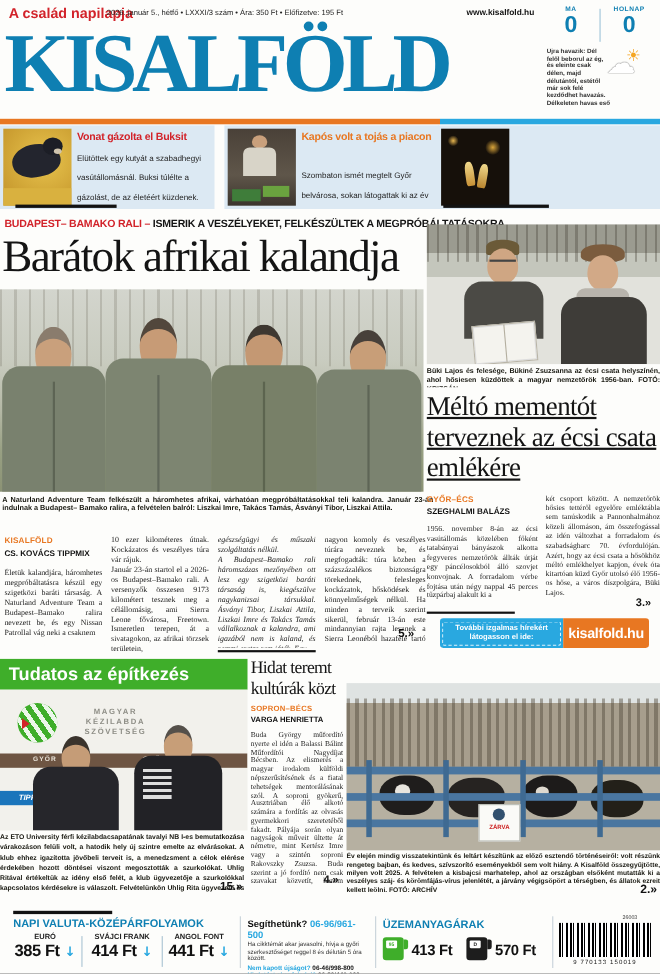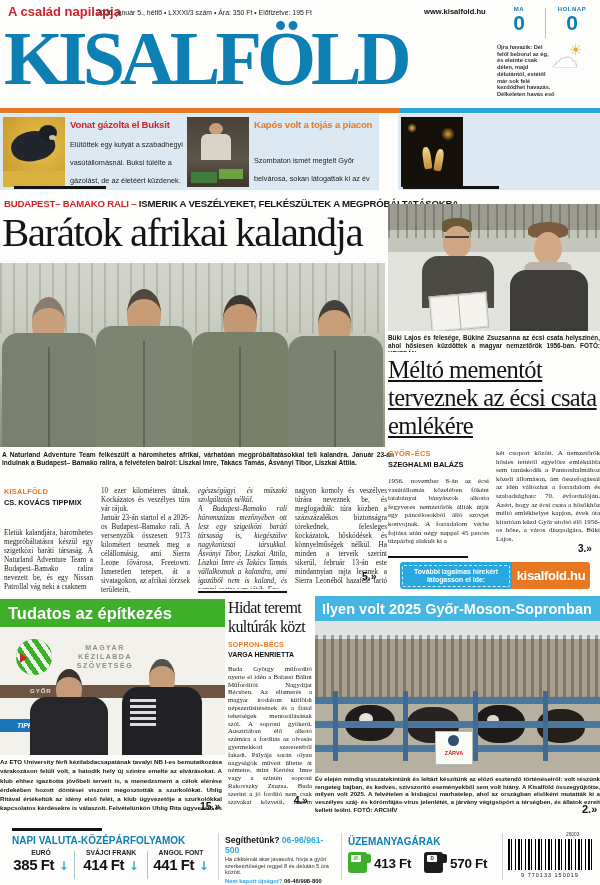--- a/index.html
+++ b/index.html
@@ -73,21 +73,21 @@
     </div>
     <div class="abs" style="left:70px;top:6px;width:120px;">
       <div class="tz-title" style="color: rgb(210, 35, 42);">Vonat gázolta el Buksit</div>
       <div style="margin-top:2px;">
         <span class="tz-body">Elütöttek egy kutyát a szabadhegyi vasútállomásnál. Buksi túlélte a gázolást, de az életéért küzdenek.</span>
         
       </div>
     </div>
   </div>
 
-  <div class="abs teaser" style="left:184px;top:114px;width:195px;height:76px;">
+  <div class="abs teaser" style="left:204px;top:114px;width:195px;height:76px;">
     <div class="abs photo" style="left:3px;top:3px;width:62px;height:70px;background:linear-gradient(180deg,#4a4138,#5f564a 60%,#3c352d);">
       <div class="abs" style="left:22px;top:6px;width:14px;height:12px;background:#c9a07c;border-radius:50%;"></div>
       <div class="abs" style="left:14px;top:17px;width:30px;height:26px;background:#d8d4c8;border-radius:6px 6px 0 0;"></div>
       <div class="abs" style="left:4px;bottom:4px;width:26px;height:11px;background:#3f7d3a;"></div>
       <div class="abs" style="left:32px;bottom:8px;width:24px;height:10px;background:#6aa33f;"></div>
     </div>
     <div class="abs" style="left:70px;top:6px;width:120px;">
       <div class="tz-title" style="color: rgb(232, 119, 34);">Kapós volt a tojás a piacon</div>
       <div style="margin-top:18px;">
         <span class="tz-body">Szombaton ismét megtelt Győr belvárosa, sokan látogattak ki az év első Dunakapu téri piacára</span>
@@ -141,21 +141,21 @@
       <div class="head" style="left:30px;top:0;width:33px;height:39px;background:#c89e78;border-top:10px solid #47403a;"></div>
       <div class="torso" style="left:0;top:36px;width:95px;height:111px;background:#7b8370;"></div>
       <div class="abs" style="left:46px;top:50px;width:2px;height:97px;background:#5e6556;"></div>
     </div>
   </div>
   <div class="abs cap" style="left:2px;top:451px;width:392px;height:21px;font-size:6.6px;line-height:8.3px;">A Naturland Adventure Team felkészült a háromhetes afrikai, várhatóan megpróbáltatásokkal teli kalandra. Január 23-án indulnak a Budapest– Bamako ralira, a felvételen balról: Liszkai Imre, Takács Tamás, Ásványi Tibor, Liszkai Attila.</div>
 
   <div class="abs" style="left:4px;top:487px;width:89px;height:110px;">
     <div class="sec" style="font-size:7.4px;">KISALFÖLD</div>
     <div class="auth" style="font-size:7.4px;margin-top:2px;">CS. KOVÁCS TIPPMIX</div>
-    <div class="bt" style="font-size:7.2px;line-height:9px;margin-top:22px;height:78px;">Életük kalandjára, háromhetes megpróbáltatásra készül egy szigetközi baráti társaság. A Naturland Adventure Team a Budapest–Bamako ralira nevezett be, és egy Nissan Patrollal vág neki a csaknem</div>
+    <div class="bt" style="font-size:7.2px;line-height:9px;margin-top:10px;height:78px;">Életük kalandjára, háromhetes megpróbáltatásra készül egy szigetközi baráti társaság. A Naturland Adventure Team a Budapest–Bamako ralira nevezett be, és egy Nissan Patrollal vág neki a csaknem</div>
   </div>
   <div class="abs bt" style="left:101px;top:487px;width:89px;height:110px;font-size:7.2px;line-height:9px;">10 ezer kilométeres útnak. Kockázatos és veszélyes túra vár rájuk.
 Január 23-án startol el a 2026-os Budapest–Bamako rali. A versenyzők összesen 9173 kilométert tesznek meg a célállomásig, ami Sierra Leone fővárosa, Freetown. Ismeretlen terepen, át a sivatagokon, az afrikai törzsek területein,</div>
   <div class="abs bt" style="left:198px;top:487px;width:89px;height:102px;font-size:7.2px;line-height:9px;font-style:italic;">egészségügyi és műszaki szolgáltatás nélkül.
 A Budapest–Bamako rali háromszázas mezőnyében ott lesz egy szigetközi baráti társaság is, kiegészülve nagykanizsai társukkal. Ásványi Tibor, Liszkai Attila, Liszkai Imre és Takács Tamás vállalkoznak a kalandra, ami igazából nem is kaland, és semmi esetre sem játék. Egy</div>
   <div class="abs bt" style="left:295px;top:487px;width:92px;height:96px;font-size:7.2px;line-height:9px;">nagyon komoly és veszélyes túrára neveznek be, és megfogadták: túra közben a százszázalékos biztonságra törekednek, felesleges kockázatok, hősködések és könnyelműségek nélkül. Ha minden a terveik szerint sikerül, február 13-án este mindannyian rajta lesznek a Sierra Leonéból hazafelé tartó repülőgépen.</div>
   <div class="abs pgref" style="left:362px;top:570px;font-size:10.5px;">5.»</div>
   <div class="abs rule" style="left:198px;top:591px;width:89px;height:2px;"></div>
 
   <div class="abs photo" style="left:388px;top:204px;width:212px;height:127px;background:
@@ -222,21 +222,20 @@
   </div>
   <div class="abs cap" style="left:0;top:757px;width:222px;height:56px;font-size:6.2px;line-height:9.3px;">Az ETO University férfi kézilabdacsapatának tavalyi NB I-es bemutatkozása várakozáson felüli volt, a hatodik hely új szintre emelte az elvárásokat. A klub ehhez igazította jövőbeli terveit is, a menedzsment a célok elérése érdekében hozott döntései viszont megosztották a szurkolókat. Uhlig Ritával értékeltük az idény első felét, a klub ügyvezetője a szurkolókkal kapcsolatos kérdésekre is válaszolt. Felvételünkön Uhlig Rita ügyvezető és Kilvinger Bálint vezetőedző. FOTÓ: ETO UNIVERSITY HT</div>
   <div class="abs pgref" style="left:200px;top:800px;font-size:10.5px;">15.»</div>
 
   <div class="abs hl" style="left:228px;top:599px;width:84px;font-size:16px;line-height:18.5px;">Hidat teremt kultúrák közt</div>
   <div class="abs sec" style="left:228px;top:641px;font-size:7px;">SOPRON–BÉCS</div>
   <div class="abs auth" style="left:228px;top:651px;font-size:7px;">VARGA HENRIETTA</div>
   <div class="abs bt" style="left:228px;top:665px;width:84px;height:140px;font-size:6.8px;line-height:7.8px;">Buda György műfordító nyerte el idén a Balassi Bálint Műfordítói Nagydíjat Bécsben. Az elismerés a magyar irodalom külföldi népszerűsítésének és a fiatal tehetségek mentorálásának szól. A soproni gyökerű, Ausztriában élő alkotó számára a fordítás az olvasás gyermekkori szeretetéből fakadt. Pályája során olyan nagyságok műveit ültette át németre, mint Kertész Imre vagy a szintén soproni Rakovszky Zsuzsa. Buda szerint a jó fordító nem csak szavakat közvetít, hanem kulturális különbségeket hidal át.</div>
   <div class="abs pgref" style="left:294px;top:795px;font-size:10px;">4.»</div>
 
-  <div class="abs banner" style="left: 315px; top: 596px; width: 285px; height: 25px; font-size: 14.5px; padding-left: 7px; box-sizing: border-box; background-color: rgb(69, 181, 226);">Ilyen volt 2025 Győr-Moson-Sopronban</div>
   <div class="abs photo" style="left:315px;top:621px;width:285px;height:152px;background:
        linear-gradient(180deg,#dfe3e2 0 18px,#a79e8d 18px 78px,#b6b0a1 78px 100%);">
     <div class="abs" style="left:0;top:14px;width:100%;height:62px;background:repeating-linear-gradient(90deg,rgba(80,72,58,0.45) 0 3px,transparent 3px 8px);"></div>
 
     <div class="abs" style="left:30px;top:84px;width:50px;height:36px;background:#1f1d1c;border-radius:45%;"></div>
     <div class="abs" style="left:44px;top:92px;width:14px;height:12px;background:#e8e5de;border-radius:50%;"></div>
     <div class="abs" style="left:92px;top:86px;width:52px;height:36px;background:#262321;border-radius:45%;"></div>
     <div class="abs" style="left:160px;top:84px;width:50px;height:38px;background:#1d1b1a;border-radius:45%;"></div>
     <div class="abs" style="left:172px;top:94px;width:12px;height:10px;background:#ded9cf;border-radius:50%;"></div>
     <div class="abs" style="left:222px;top:88px;width:48px;height:34px;background:#232019;border-radius:45%;"></div>

